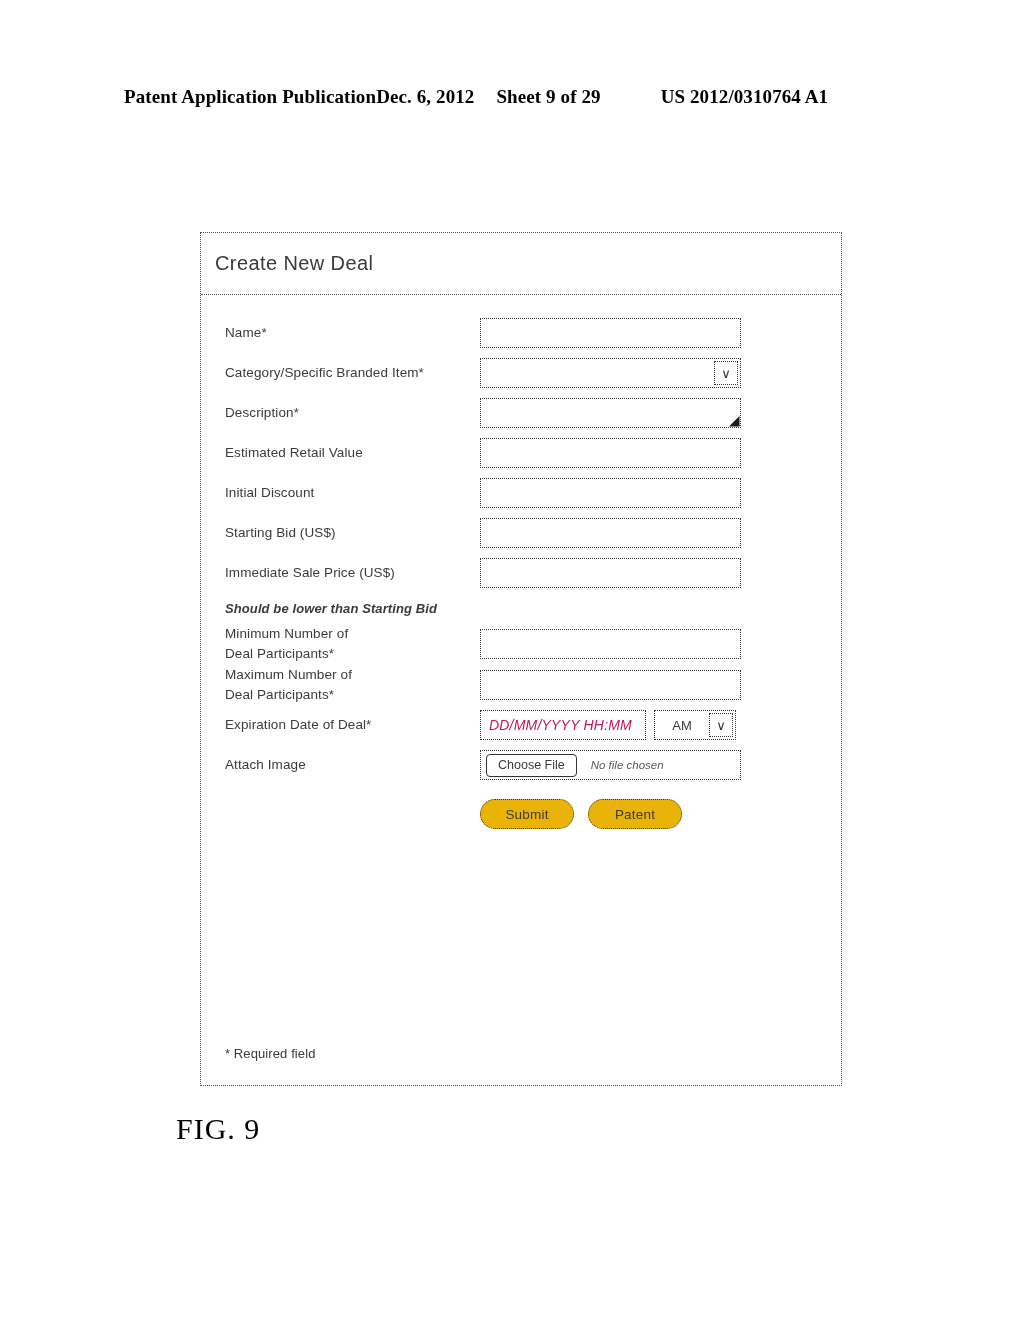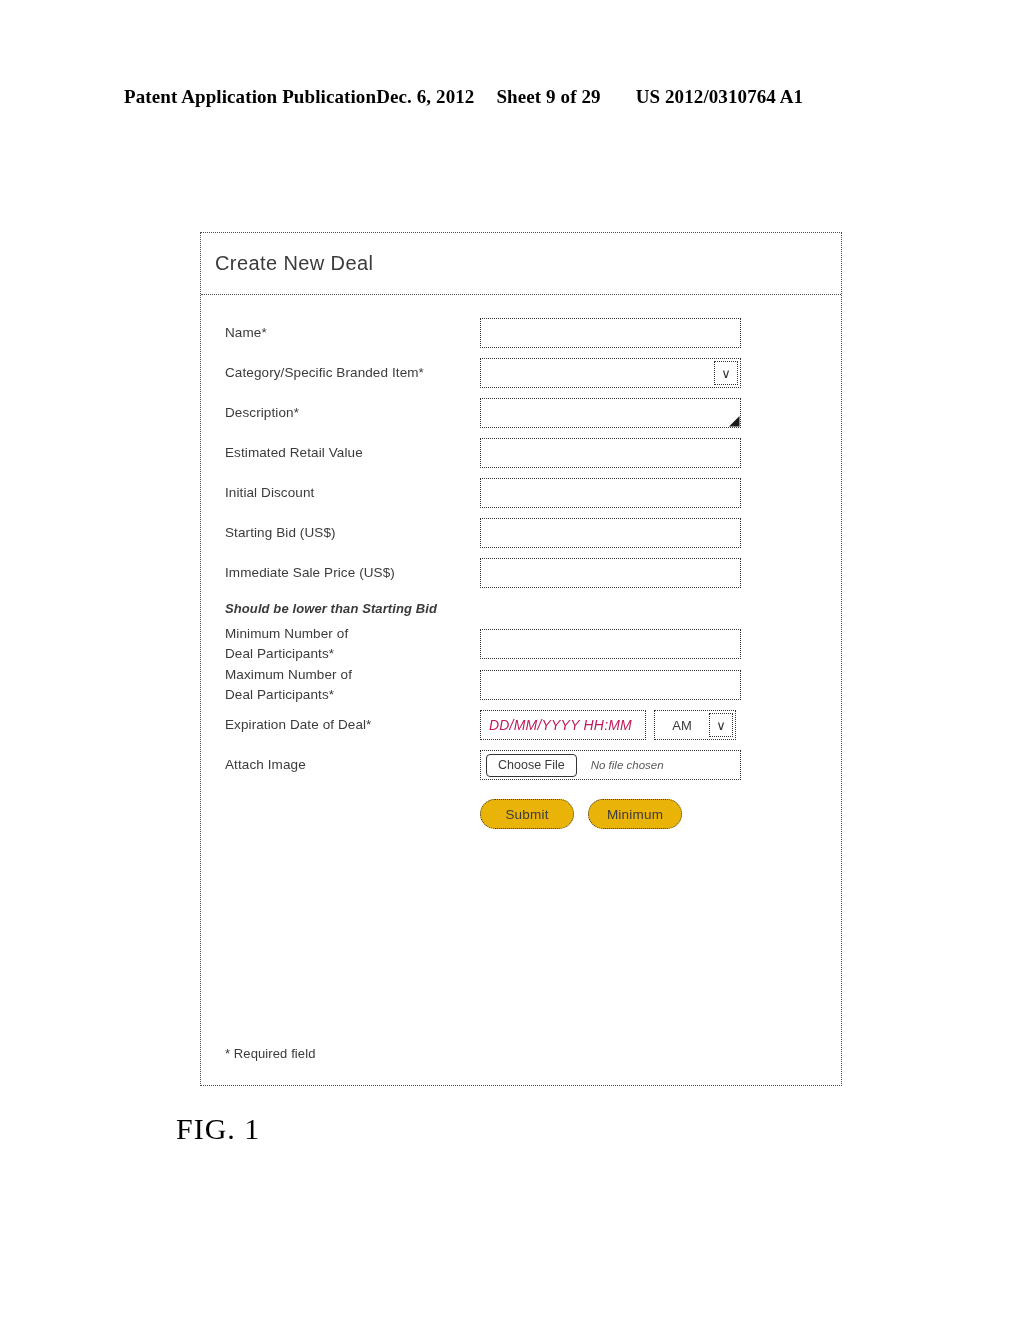--- a/index.html
+++ b/index.html
@@ -26,21 +26,21 @@
     align-items: baseline;
     font-family: "Liberation Serif", serif;
     font-weight: bold;
     font-size: 19px;
     letter-spacing: 0.1px;
     white-space: nowrap;
   }
   #patent-header .hdr-pub { }
   #patent-header .hdr-date { }
   #patent-header .hdr-sheet { margin-left: 22px; }
-  #patent-header .hdr-num { margin-left: 35px; }
+  #patent-header .hdr-num { margin-left: 60px; }
 
   
   #deal-panel {
     position: absolute;
     left: 200px;
     top: 232px;
     width: 642px;
     height: 854px;
     border: 1px dotted #4a4a4a;
     background: #ffffff;
@@ -374,21 +374,21 @@
       <div class="row-control">
         <div class="file-box">
           <div class="choose-file-btn">Choose File</div>
           <div class="no-file-text">No file chosen</div>
         </div>
       </div>
     </div>
 
     <div id="button-row">
       <div class="pill-btn">Submit</div>
-      <div class="pill-btn">Minimum</div>
+      <div class="pill-btn">Patent</div>
     </div>
 
   </div>
 
   <div id="required-note">* Required field</div>
 </div>
 
-<div id="figure-caption">FIG. 1</div>
+<div id="figure-caption">FIG. 9</div>
 
 </body></html>

